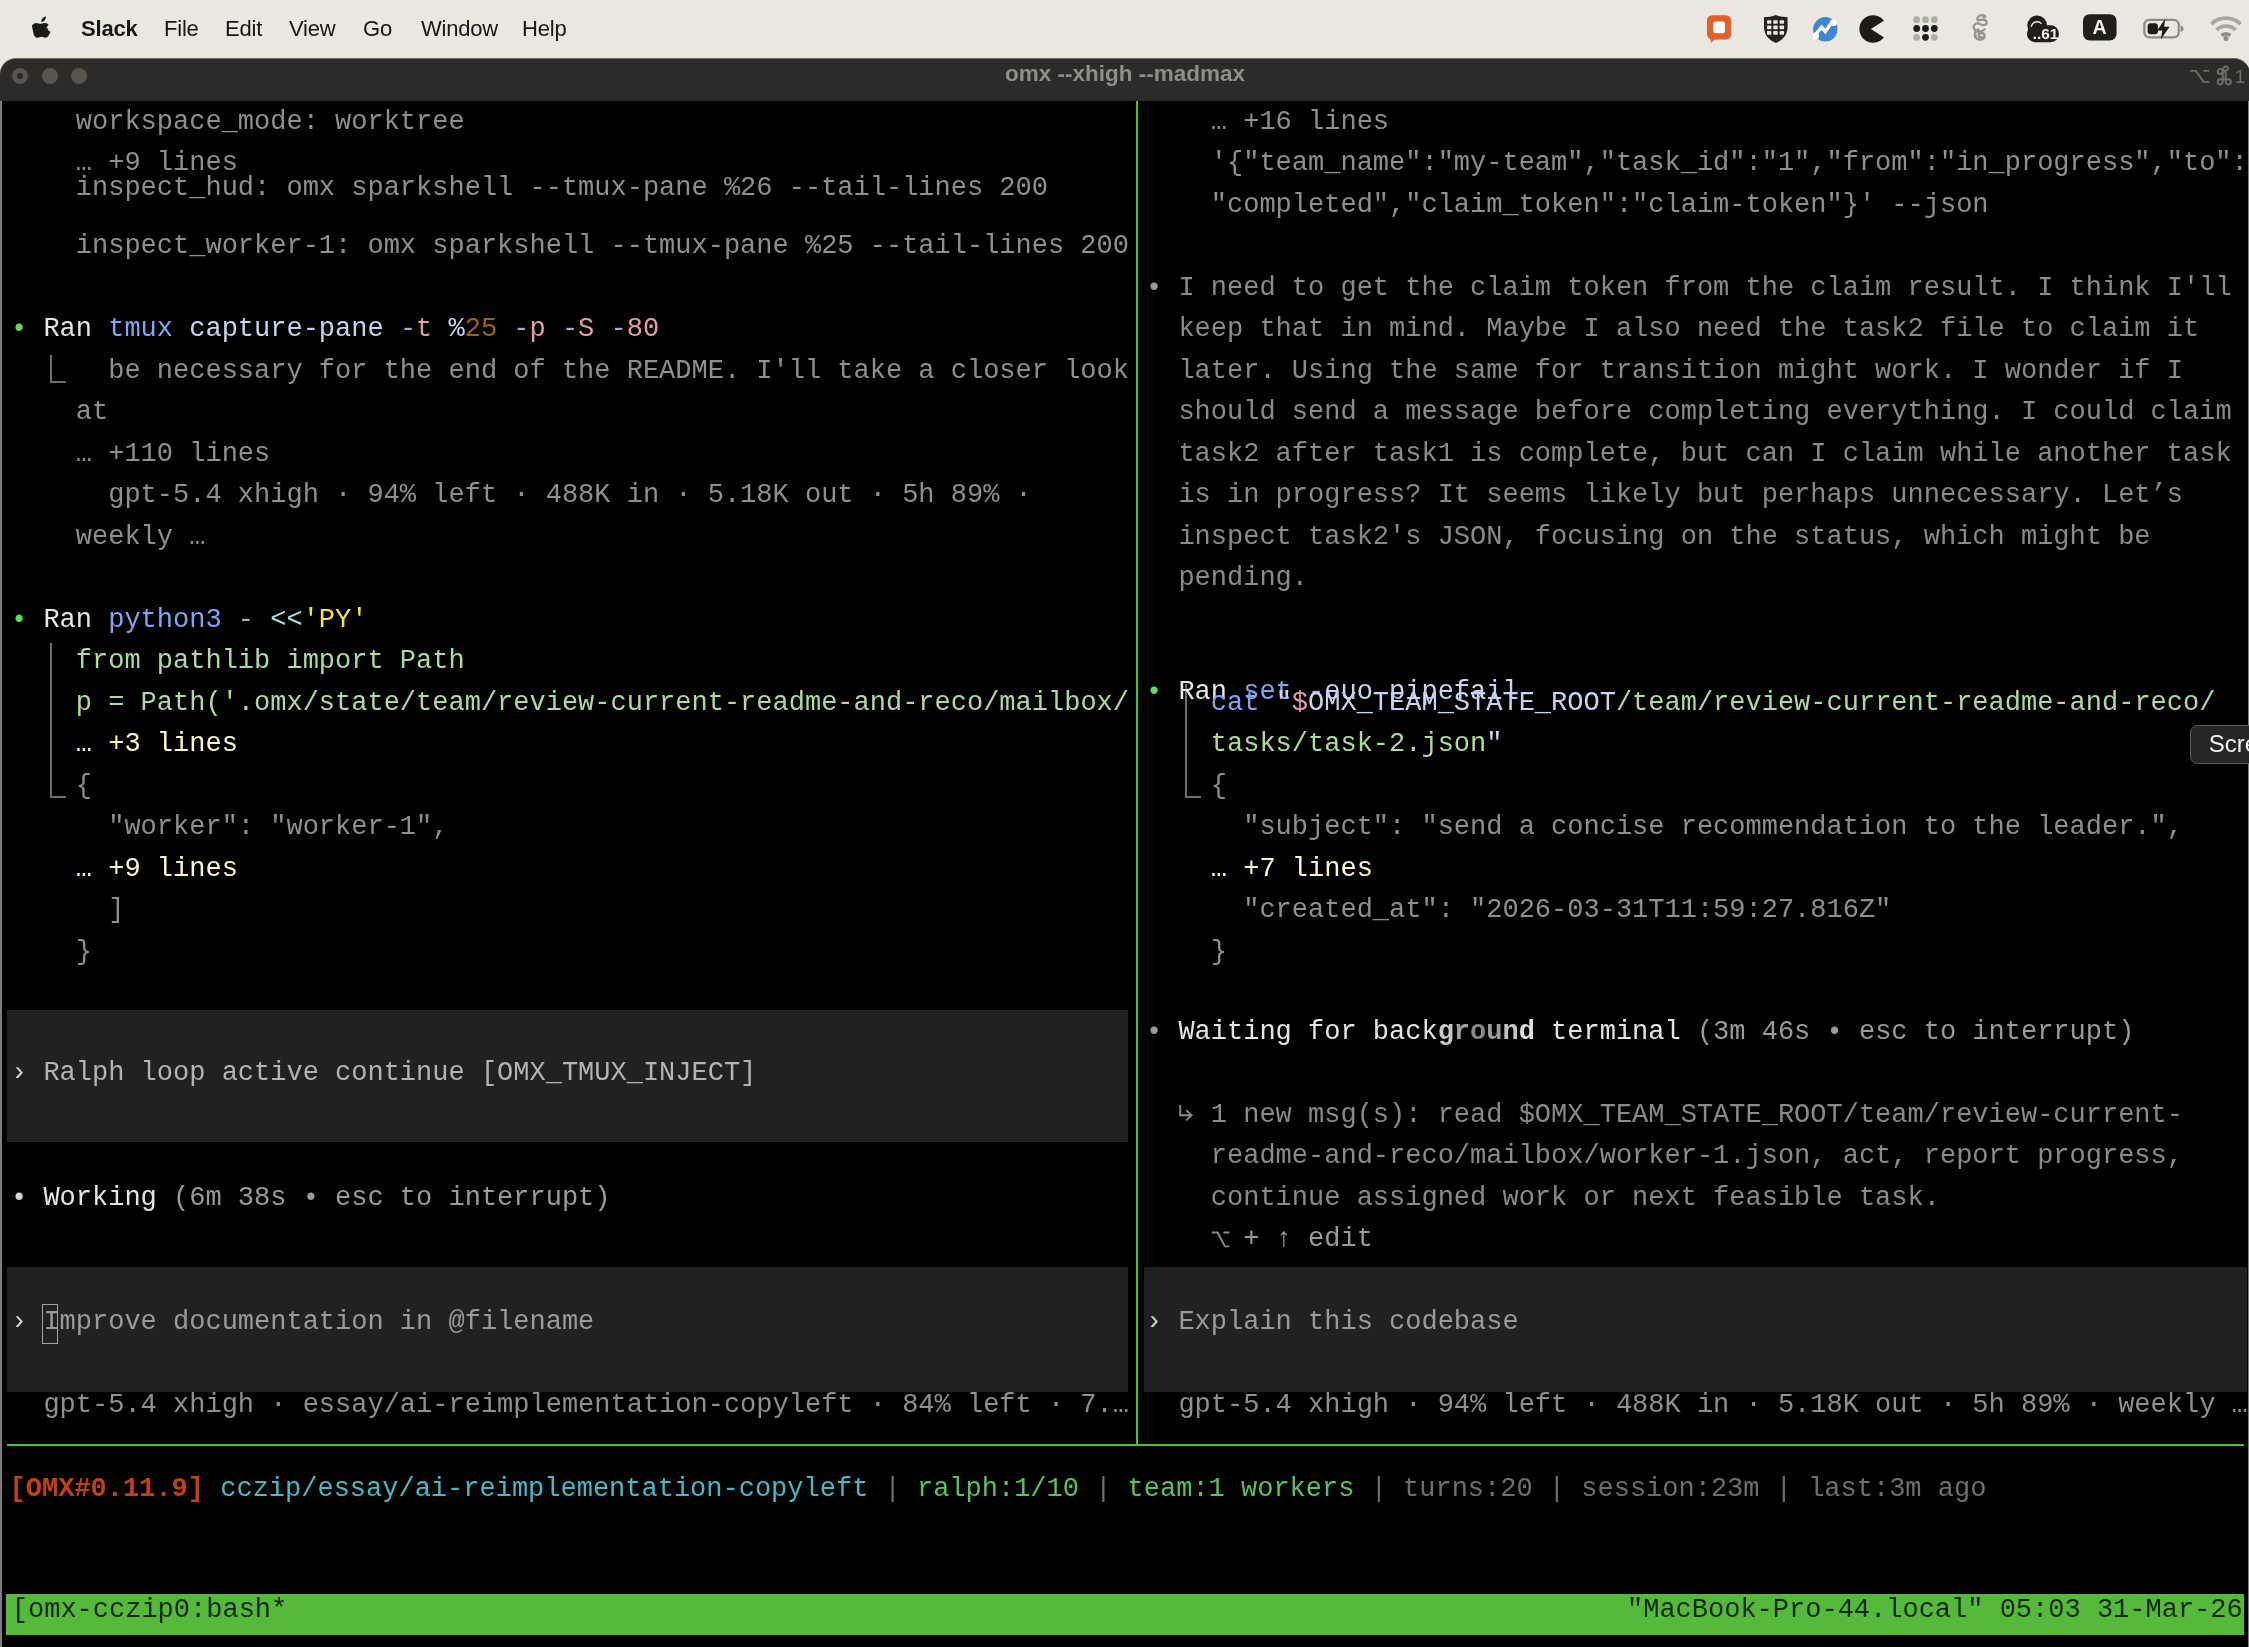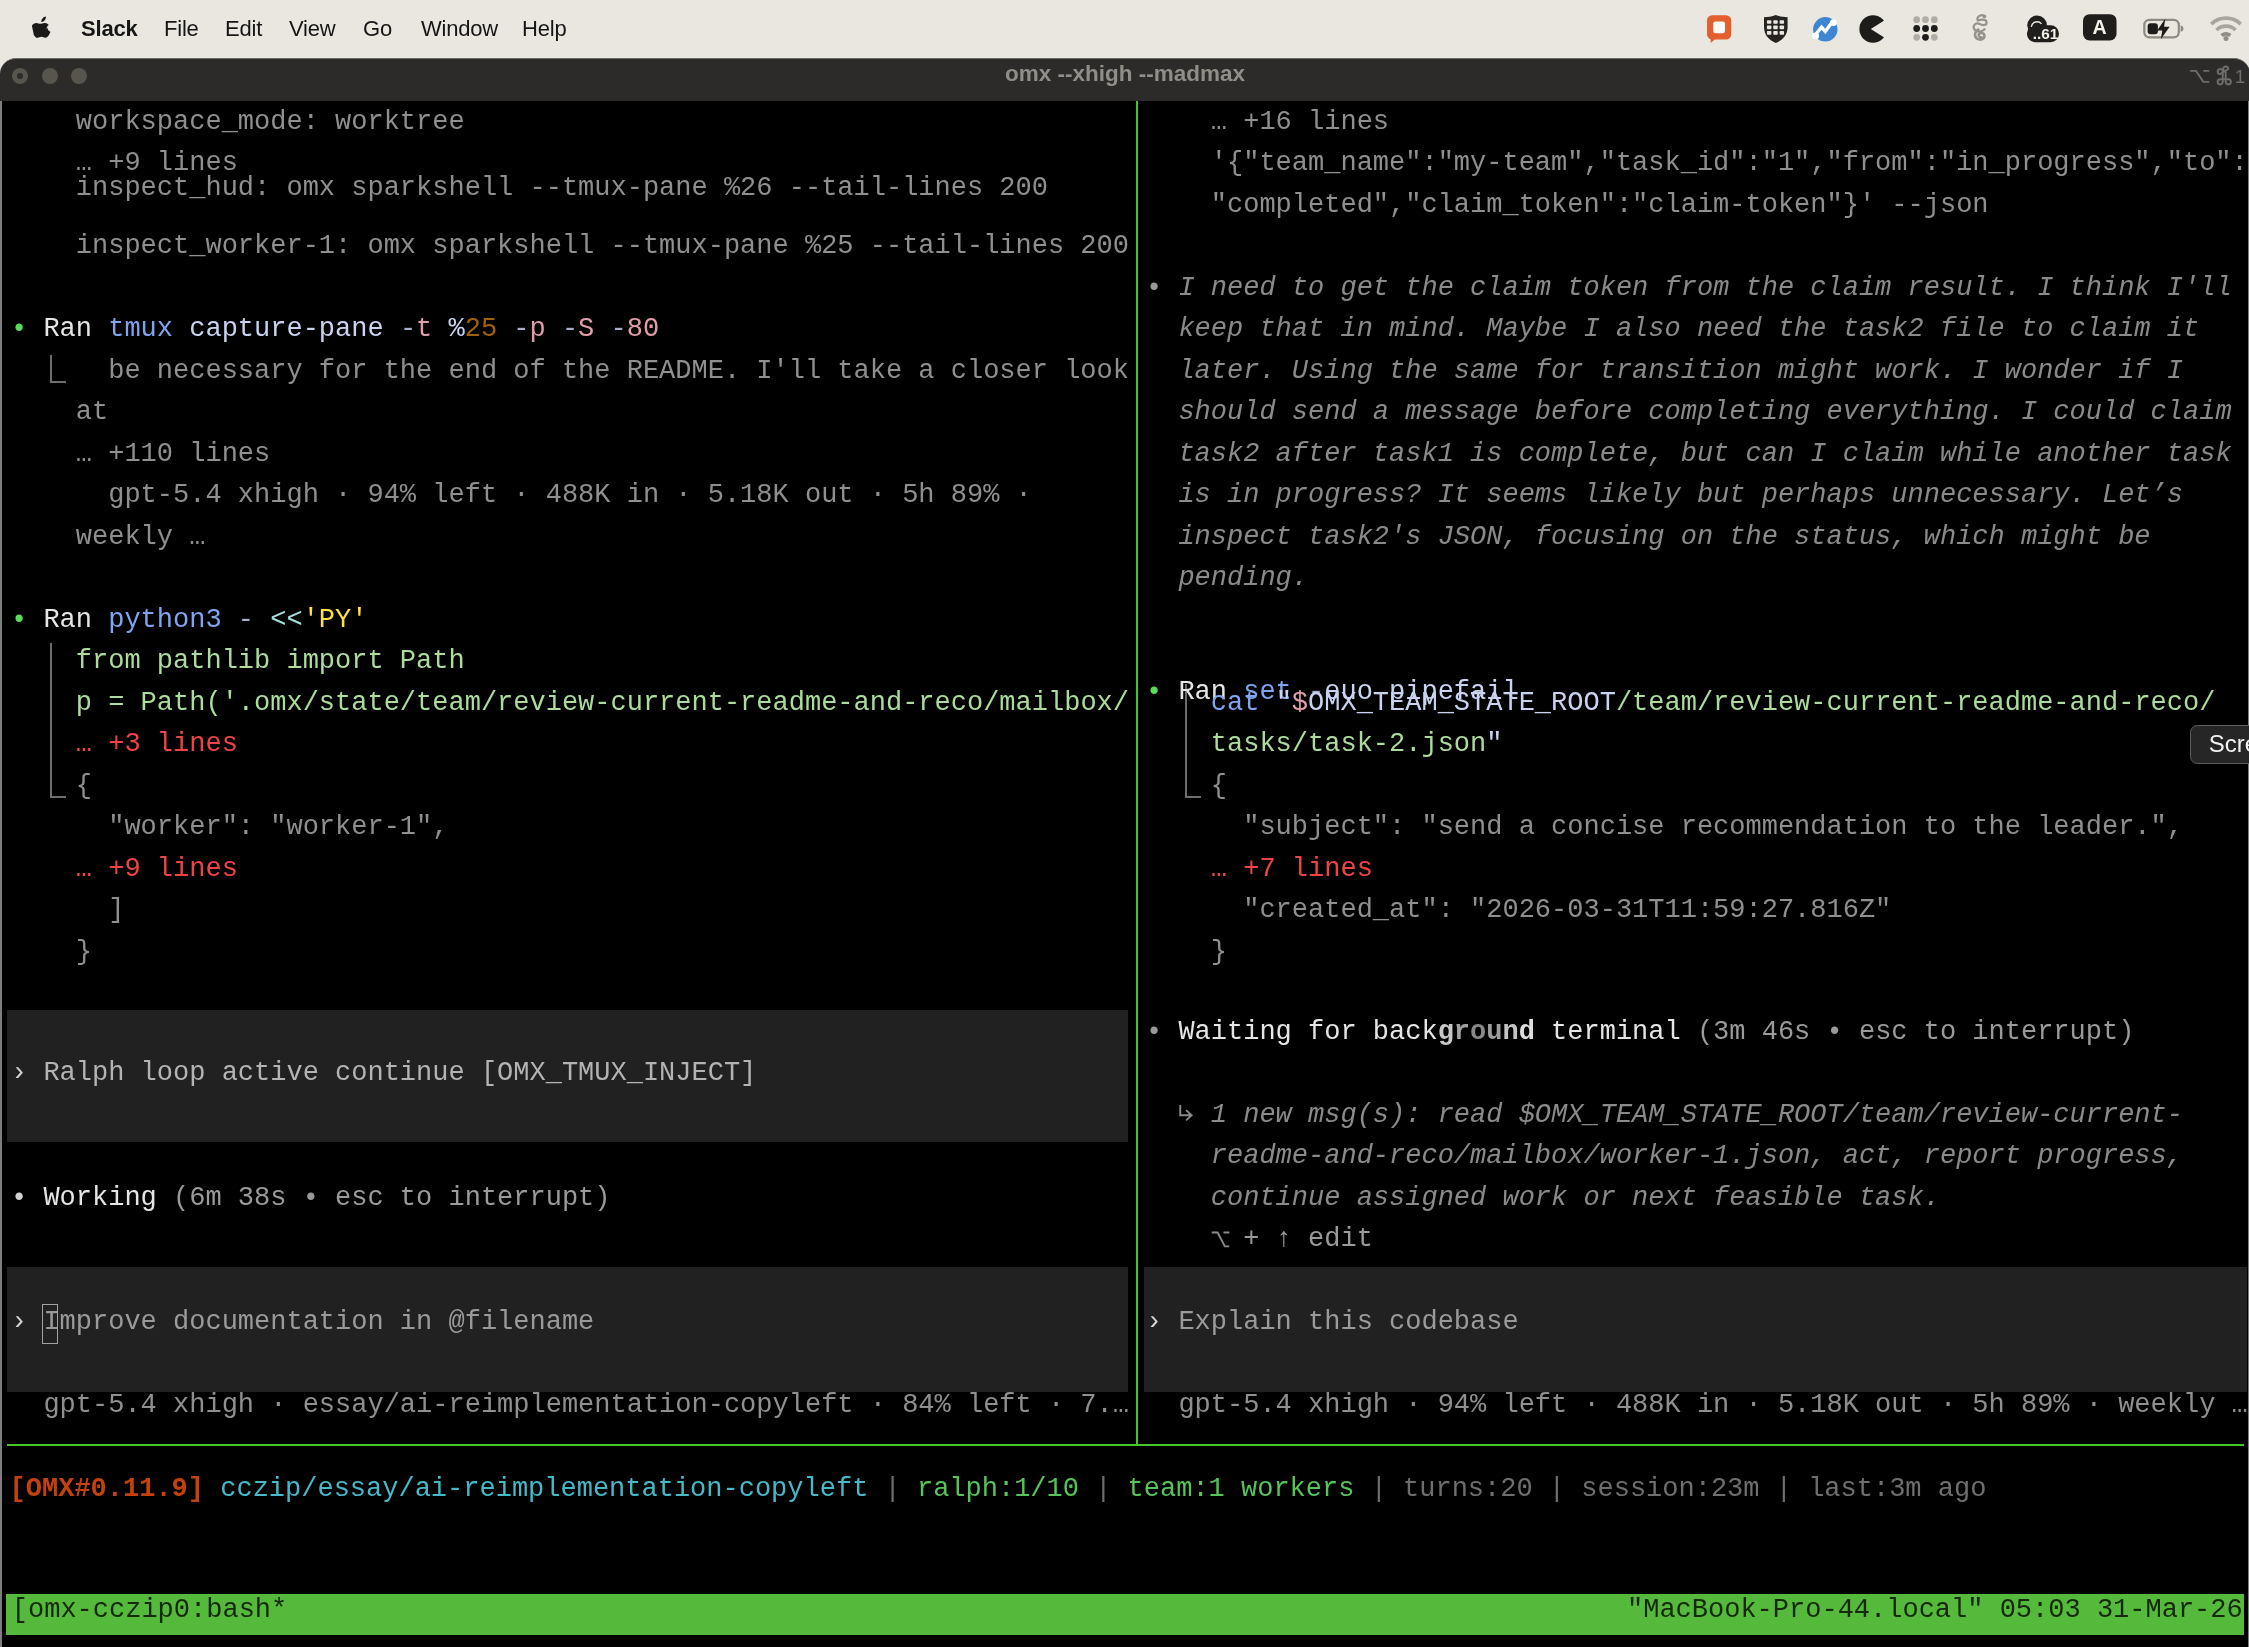--- a/index.html
+++ b/index.html
@@ -23,22 +23,22 @@
 .blu{color:#7fa5f1;}
 .lav{color:#c9d3f0;}
 .dsh{color:#a6aecb;}
 .pnk{color:#e29daa;}
 .org{color:#a16207;}
 .grn{color:#abdc9c;}
 .cyn{color:#9fe3dc;}
 .vio{color:#fde047;}
 .bul{color:#58dd58;}
 .gb{color:#9a9a9a;}
-.gd{color:#ef4444;font-family:Liberation Mono, monospace;}
-.it{font-style:italic;color:#8a8a8a;}
+.gd{color:#fef9c3;font-family:Liberation Mono, monospace;}
+.it{color:#8a8a8a;}
 .pr{color:#d2d2d2;}
 .bt{color:#b3b3b3;}
 .cz{color:#46b9c9;}
 .sg{color:#57c457;}
 .dm{color:#6e6e6e;}
 .wt{color:#c2410c;font-weight:bold;}
 .cur{position:absolute;left:42px;top:1304px;width:16px;height:40px;
      border:1.5px solid #a2a2a2;box-sizing:border-box;}
 .scre{position:absolute;left:2190px;top:725px;width:81px;height:39px;background:#262626;
       border:1.5px solid #5d5d5d;border-radius:7.4px;box-sizing:border-box;color:#f2f2f2;

